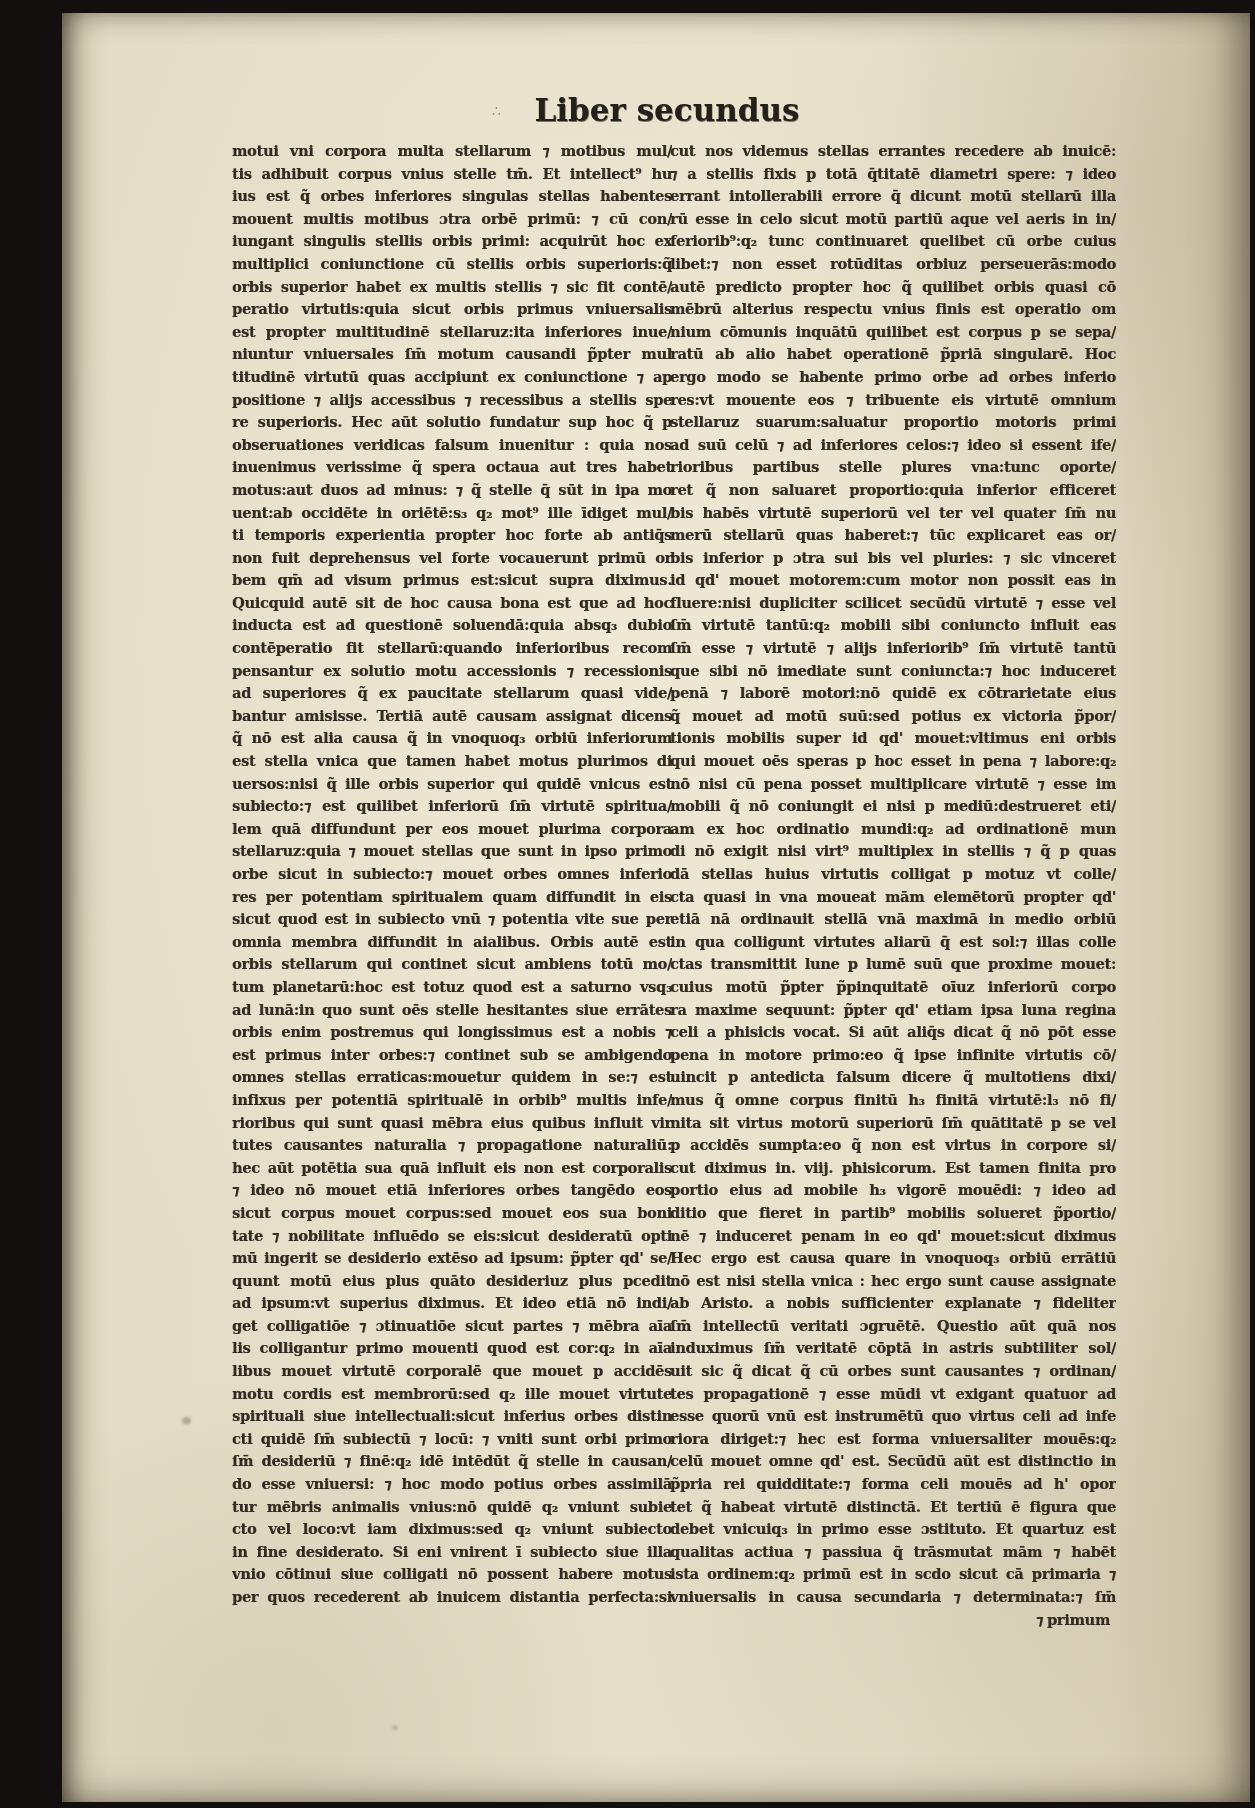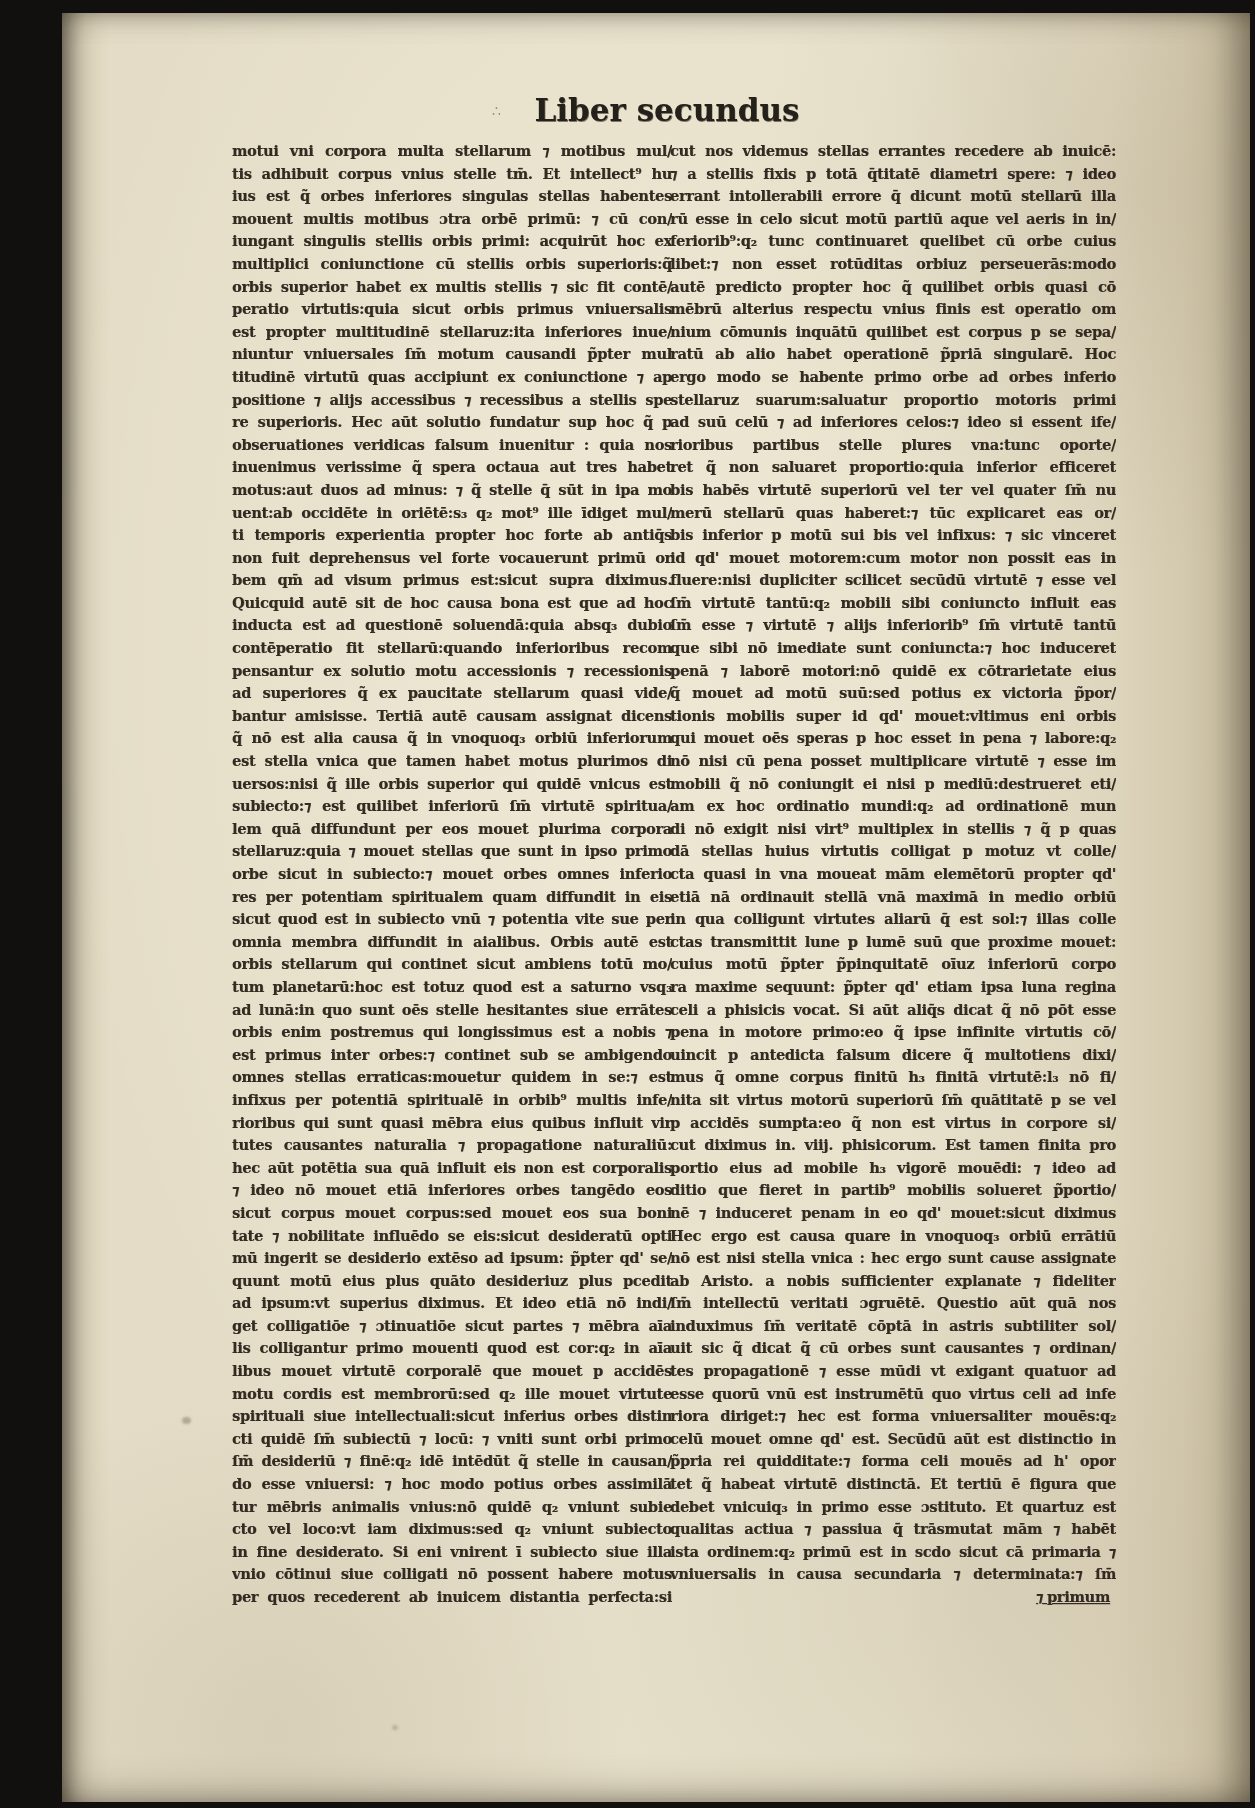--- a/index.html
+++ b/index.html
@@ -58,21 +58,20 @@
   .col-right{left:592px;width:446px;}
   .line{
     height:22.6px;line-height:22.6px;
     text-align:justify;text-align-last:justify;
     overflow:hidden;white-space:nowrap;
   }
   .catchword{
     height:22.6px;line-height:22.6px;
     text-align:right;text-align-last:right;
     padding-right:6px;
-    text-decoration:underline;
   }
   .stain{position:absolute;border-radius:50%;pointer-events:none;}
   .stain.s1{left:120px;top:1404px;width:9px;height:7px;background:rgba(90,78,58,0.35);filter:blur(1px);}
   .stain.s2{left:330px;top:1712px;width:6px;height:5px;background:rgba(90,78,58,0.25);filter:blur(1px);}
 </style>
 </head>
 <body>
 
 <div class="scan">
   <div class="paper">
@@ -155,27 +154,28 @@
         <div class="line">⁊ a stellis fixis p totā q̄titatē diametri spere: ⁊ ideo</div>
         <div class="line">errant intollerabili errore q̄ dicunt motū stellarū illa</div>
         <div class="line">rū esse in celo sicut motū partiū aque vel aeris in in/</div>
         <div class="line">feriorib⁹:q₂ tunc continuaret quelibet cū orbe cuius</div>
         <div class="line">libet:⁊ non esset rotūditas orbiuz perseuerās:modo</div>
         <div class="line">autē predicto propter hoc q̃ quilibet orbis quasi cō</div>
         <div class="line">mēbrū alterius respectu vnius finis est operatio om</div>
         <div class="line">nium cōmunis inquātū quilibet est corpus p se sepa/</div>
         <div class="line">ratū ab alio habet operationē p̃priā singularē. Hoc</div>
         <div class="line">ergo modo se habente primo orbe ad orbes inferio</div>
+        <div class="line">res:vt mouente eos ⁊ tribuente eis virtutē omnium</div>
         <div class="line">stellaruz suarum:saluatur proportio motoris primi</div>
         <div class="line">ad suū celū ⁊ ad inferiores celos:⁊ ideo si essent ife/</div>
         <div class="line">rioribus partibus stelle plures vna:tunc oporte/</div>
         <div class="line">ret q̃ non saluaret proportio:quia inferior efficeret</div>
         <div class="line">bis habēs virtutē superiorū vel ter vel quater ſm̄ nu</div>
         <div class="line">merū stellarū quas haberet:⁊ tūc explicaret eas or/</div>
-        <div class="line">bis inferior p motū sui bis vel infixus: ⁊ sic vinceret</div>
+        <div class="line">bis inferior p ɔtra sui bis vel pluries: ⁊ sic vinceret</div>
         <div class="line">id qd' mouet motorem:cum motor non possit eas in</div>
         <div class="line">fluere:nisi dupliciter scilicet secūdū virtutē ⁊ esse vel</div>
         <div class="line">ſm̄ virtutē tantū:q₂ mobili sibi coniuncto influit eas</div>
         <div class="line">ſm̄ esse ⁊ virtutē ⁊ alijs inferiorib⁹ ſm̄ virtutē tantū</div>
         <div class="line">que sibi nō imediate sunt coniuncta:⁊ hoc induceret</div>
         <div class="line">penā ⁊ laborē motori:nō quidē ex cōtrarietate eius</div>
         <div class="line">q̃ mouet ad motū suū:sed potius ex victoria p̃por/</div>
         <div class="line">tionis mobilis super id qd' mouet:vltimus eni orbis</div>
         <div class="line">qui mouet oēs speras p hoc esset in pena ⁊ labore:q₂</div>
         <div class="line">nō nisi cū pena posset multiplicare virtutē ⁊ esse im</div>

